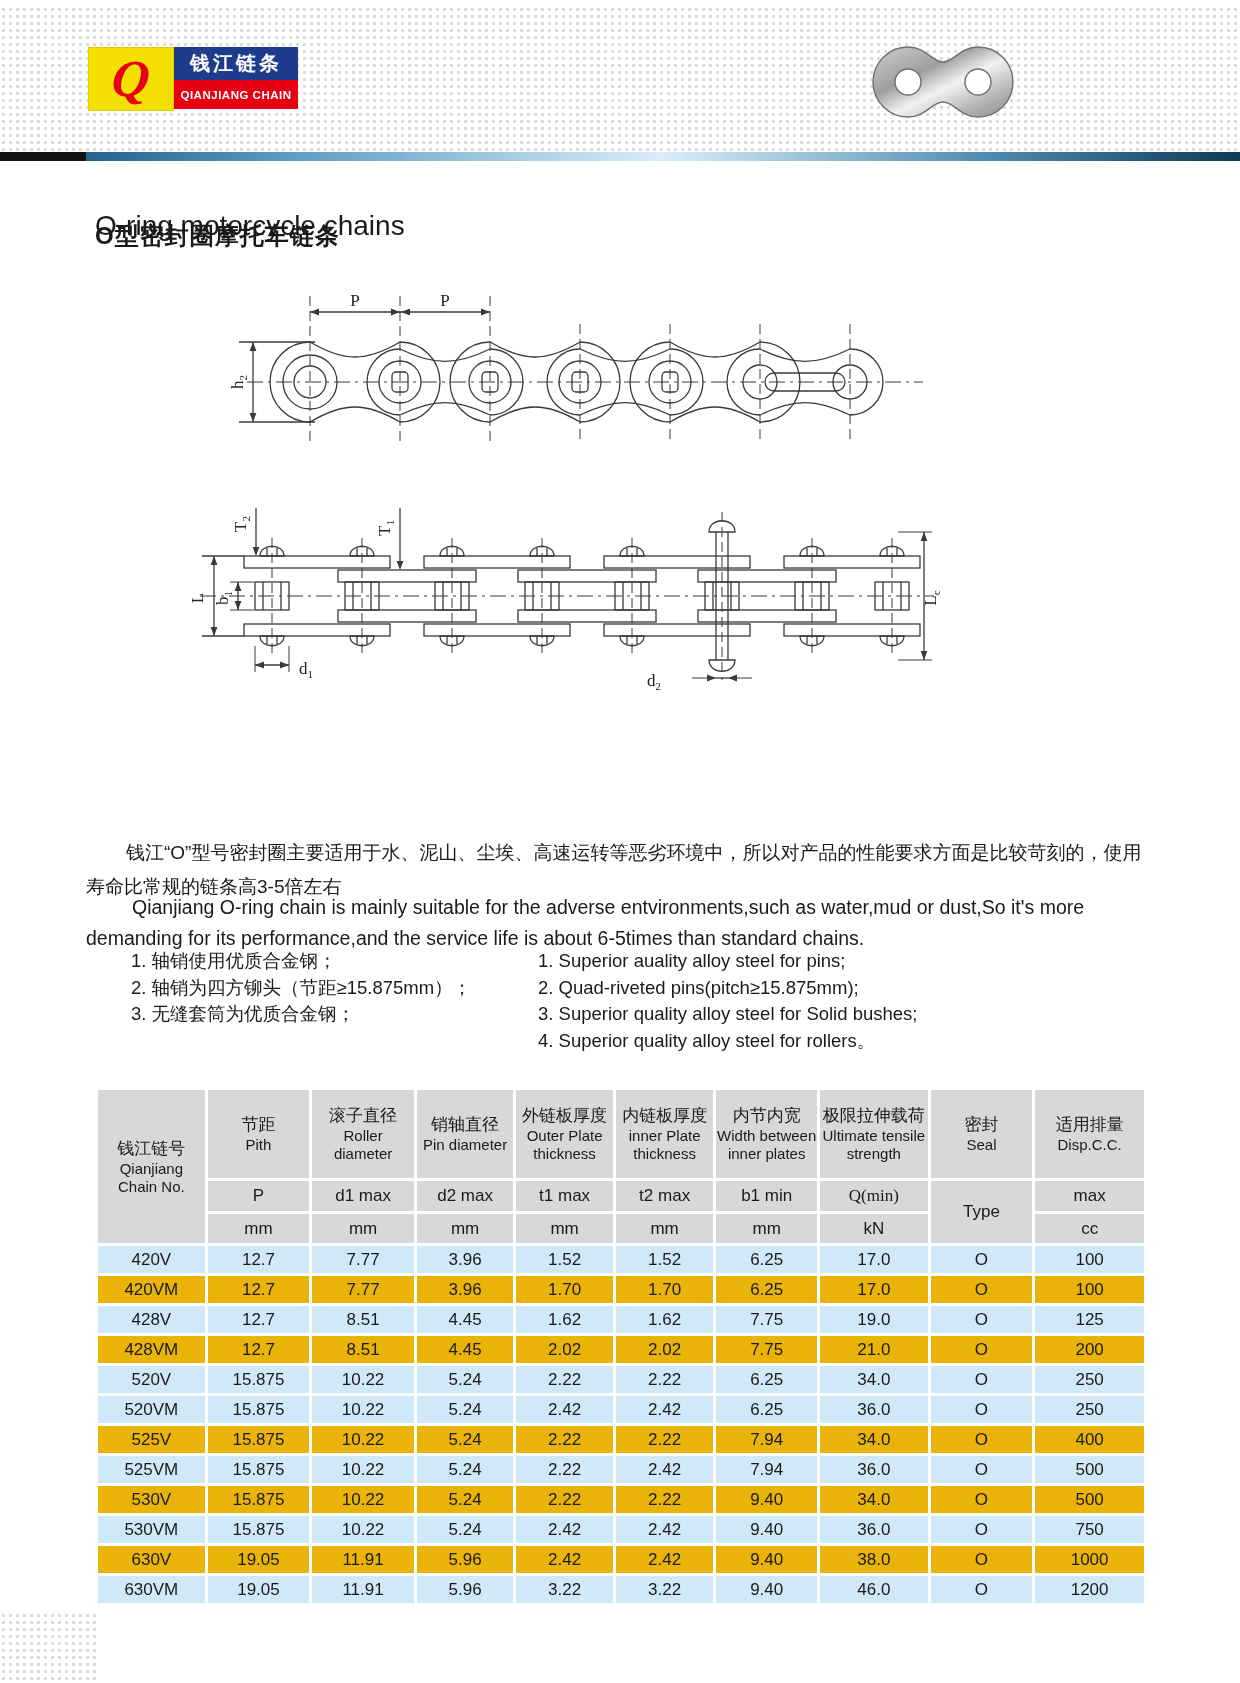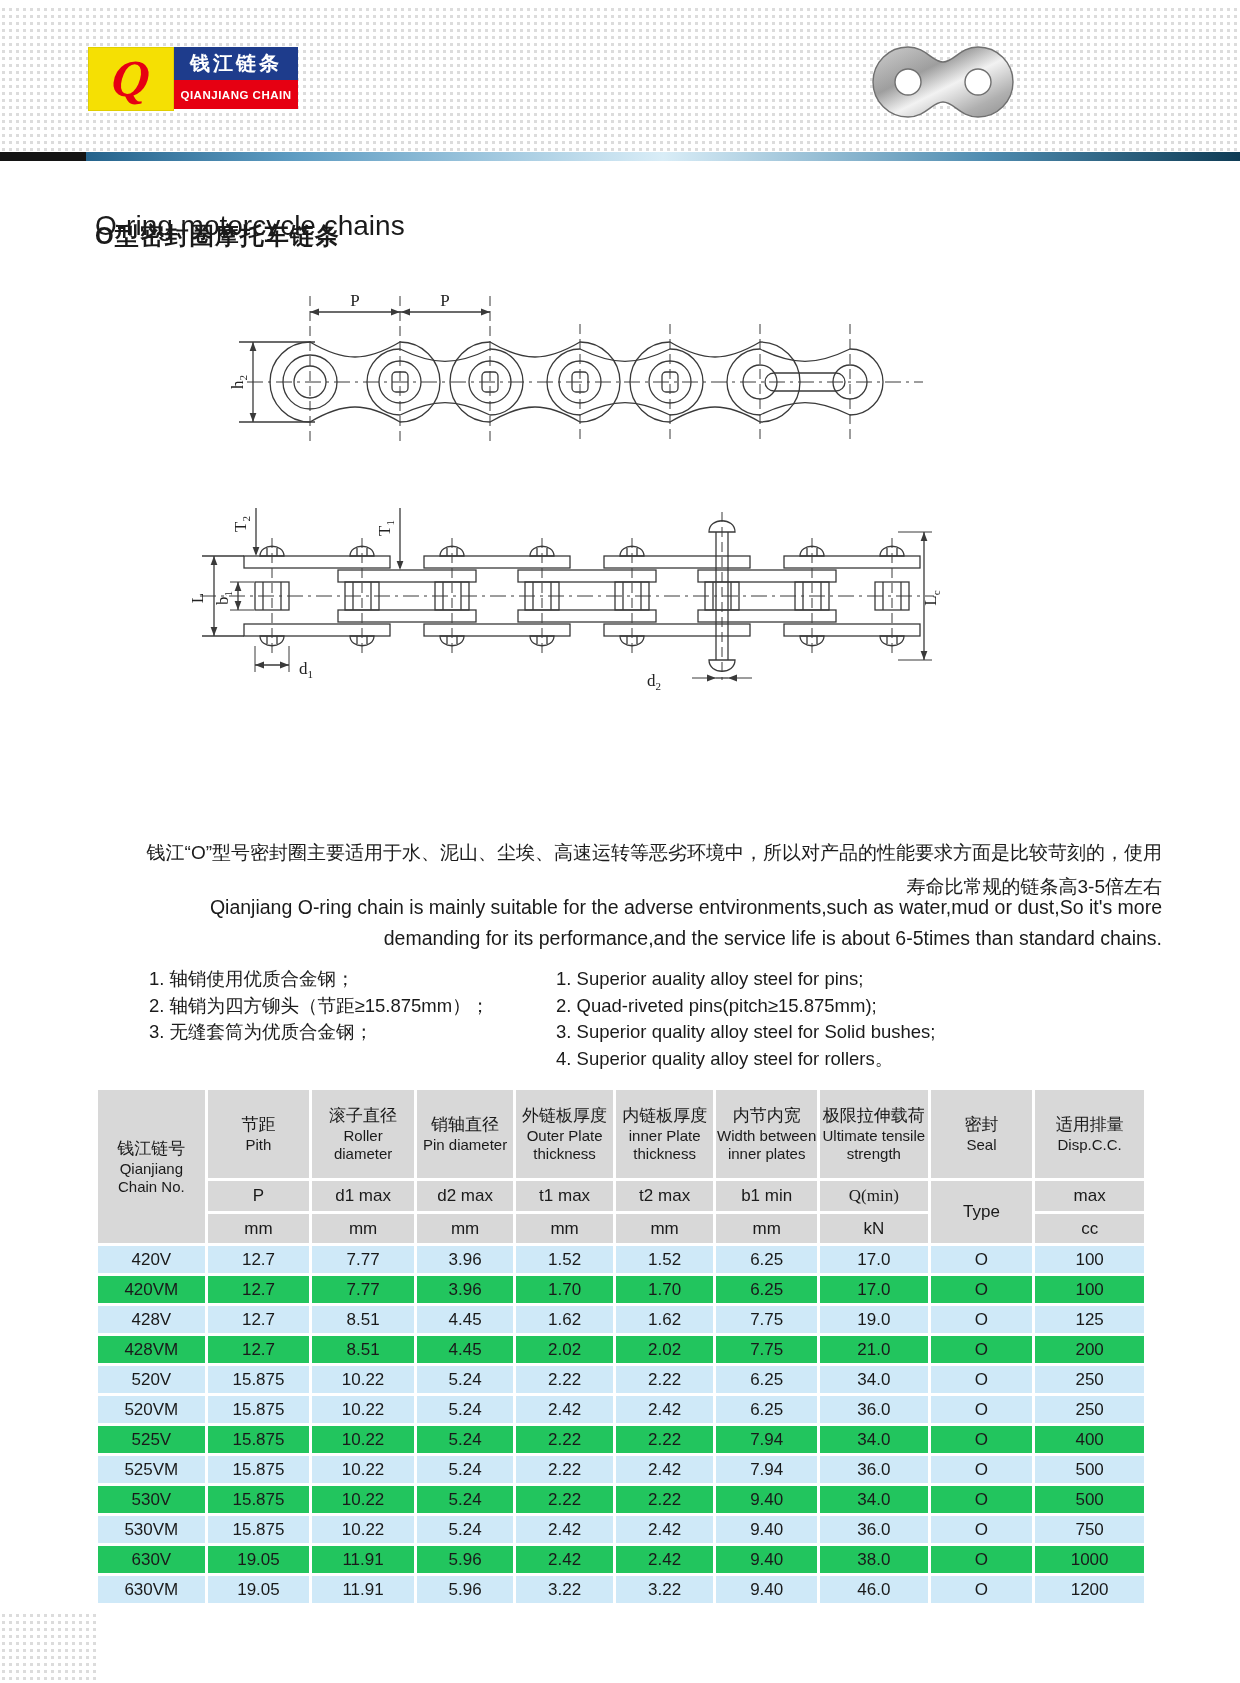--- a/index.html
+++ b/index.html
@@ -25,40 +25,40 @@
   .plate-img{position:absolute;left:868px;top:42px;}
   
   .title-cn{position:absolute;left:95px;top:176px;font-size:24px;font-weight:bold;letter-spacing:1px;margin-top:44px;}
   .title-en{position:absolute;left:95px;top:210px;font-size:28px;}
   
   .svg-side{position:absolute;left:225px;top:282px;}
   .svg-plan{position:absolute;left:192px;top:486px;}
   svg text{font-family:"Liberation Serif",serif;font-size:17px;fill:#222;text-anchor:middle;}
   svg .sub{font-size:11px;}
   
-  .para{position:absolute;left:100px;width:1062px;font-size:19px;text-align:right;}
+  .para{position:absolute;left:86px;width:1062px;font-size:19px;}
   .para-cn{top:836px;line-height:34px;text-indent:40px;}
   .para-en{top:892px;line-height:31px;text-indent:46px;font-size:19.5px;}
-  .feat{position:absolute;top:948px;font-size:18.5px;line-height:26.5px;list-style:none;margin:18px;padding:0;}
+  .feat{position:absolute;top:948px;font-size:18.5px;line-height:26.5px;list-style:none;margin:0;padding:0;}
   .feat-cn{left:131px;}
   .feat-en{left:538px;}
   
   .spec-table{position:absolute;left:95px;top:1087px;width:1052px;border-collapse:separate;
               border-spacing:3px;table-layout:fixed;background:#fff;}
   .spec-table th,.spec-table td{text-align:center;vertical-align:middle;padding:0;font-weight:normal;}
   .spec-table th{background:#d8d8d8;}
   .h-cn{display:block;font-size:17px;line-height:22px;}
   .h-en{display:block;font-size:15px;line-height:18px;}
   .row1 th{height:88px;}
   .row2 td{height:30px;background:#d8d8d8;font-size:17px;}
   .row3 td{height:29px;background:#d8d8d8;font-size:17px;}
   .serif{font-family:"Liberation Serif",serif;}
   .spec-table tbody td{height:27px;font-size:17px;}
   .row-light td{background:#cfe9f8;}
-  .row-medium td{background:#22c55e;}
+  .row-medium td{background:#eab308;}
   .footer-dots{position:absolute;left:0;top:1612px;width:96px;height:71px;}
 </style>
 </head>
 <body>
 
 <div class="page">
 
   <div class="header-band dots"></div>
 
   <div class="logo">

